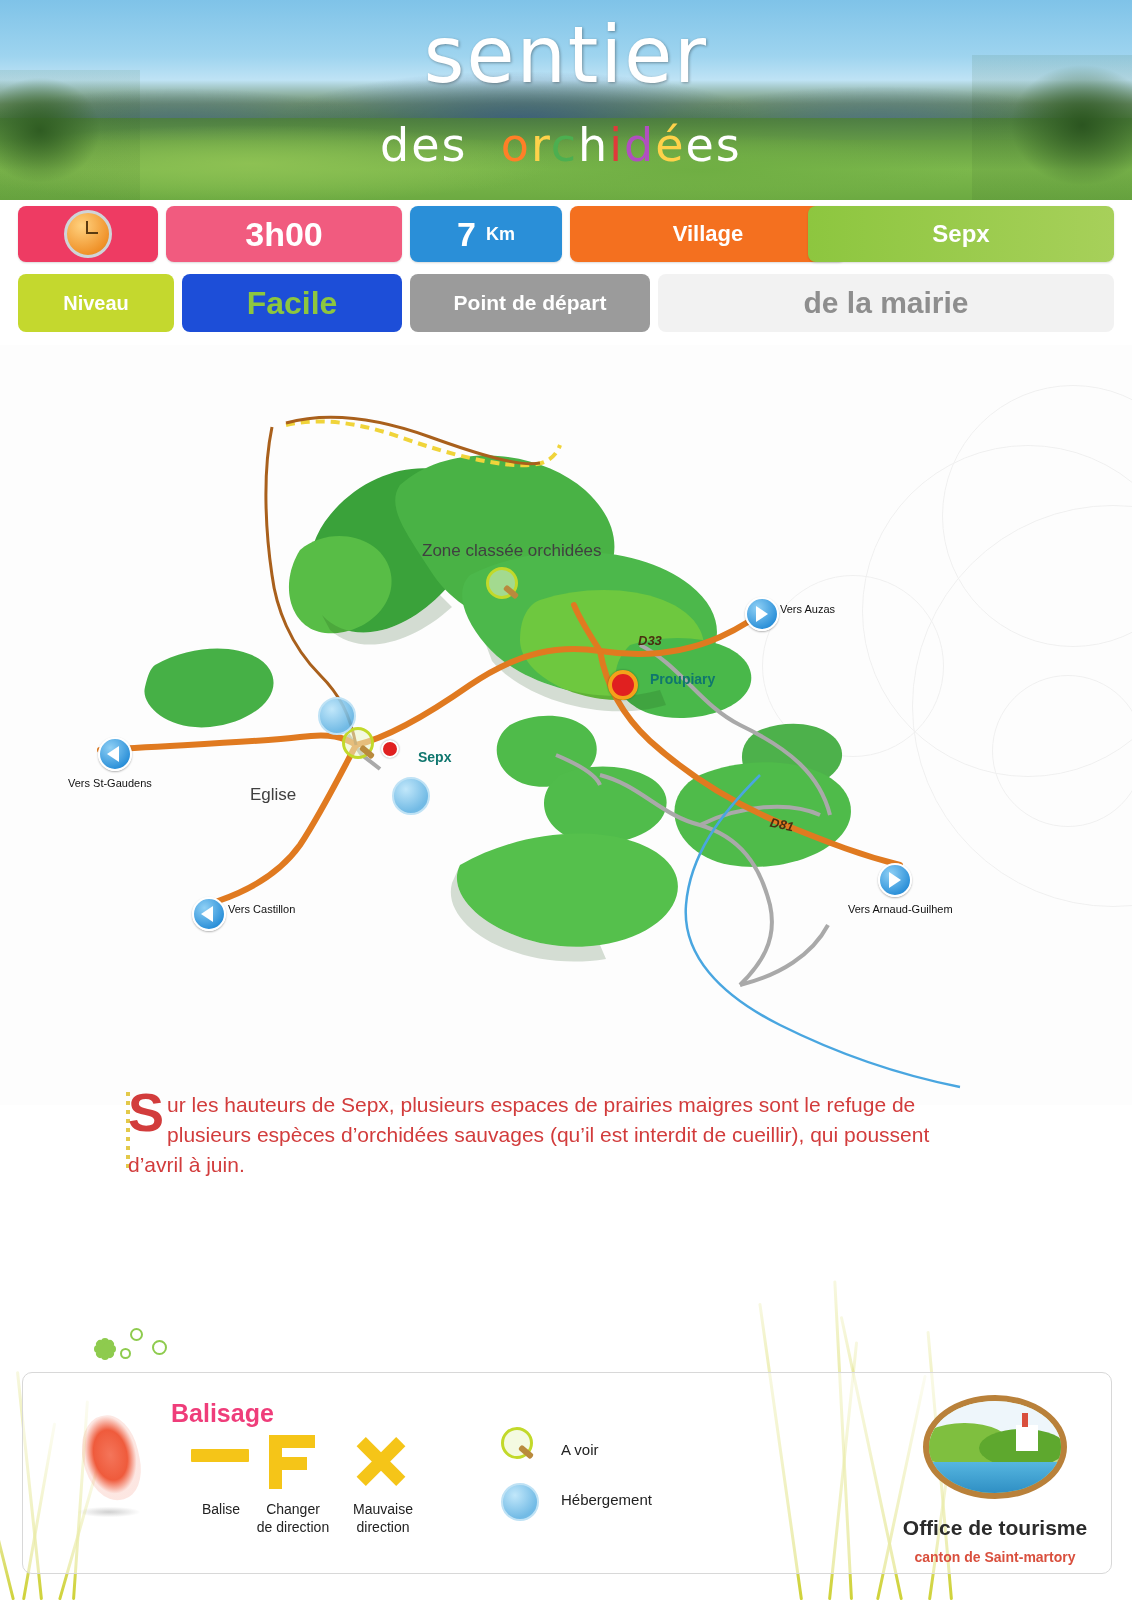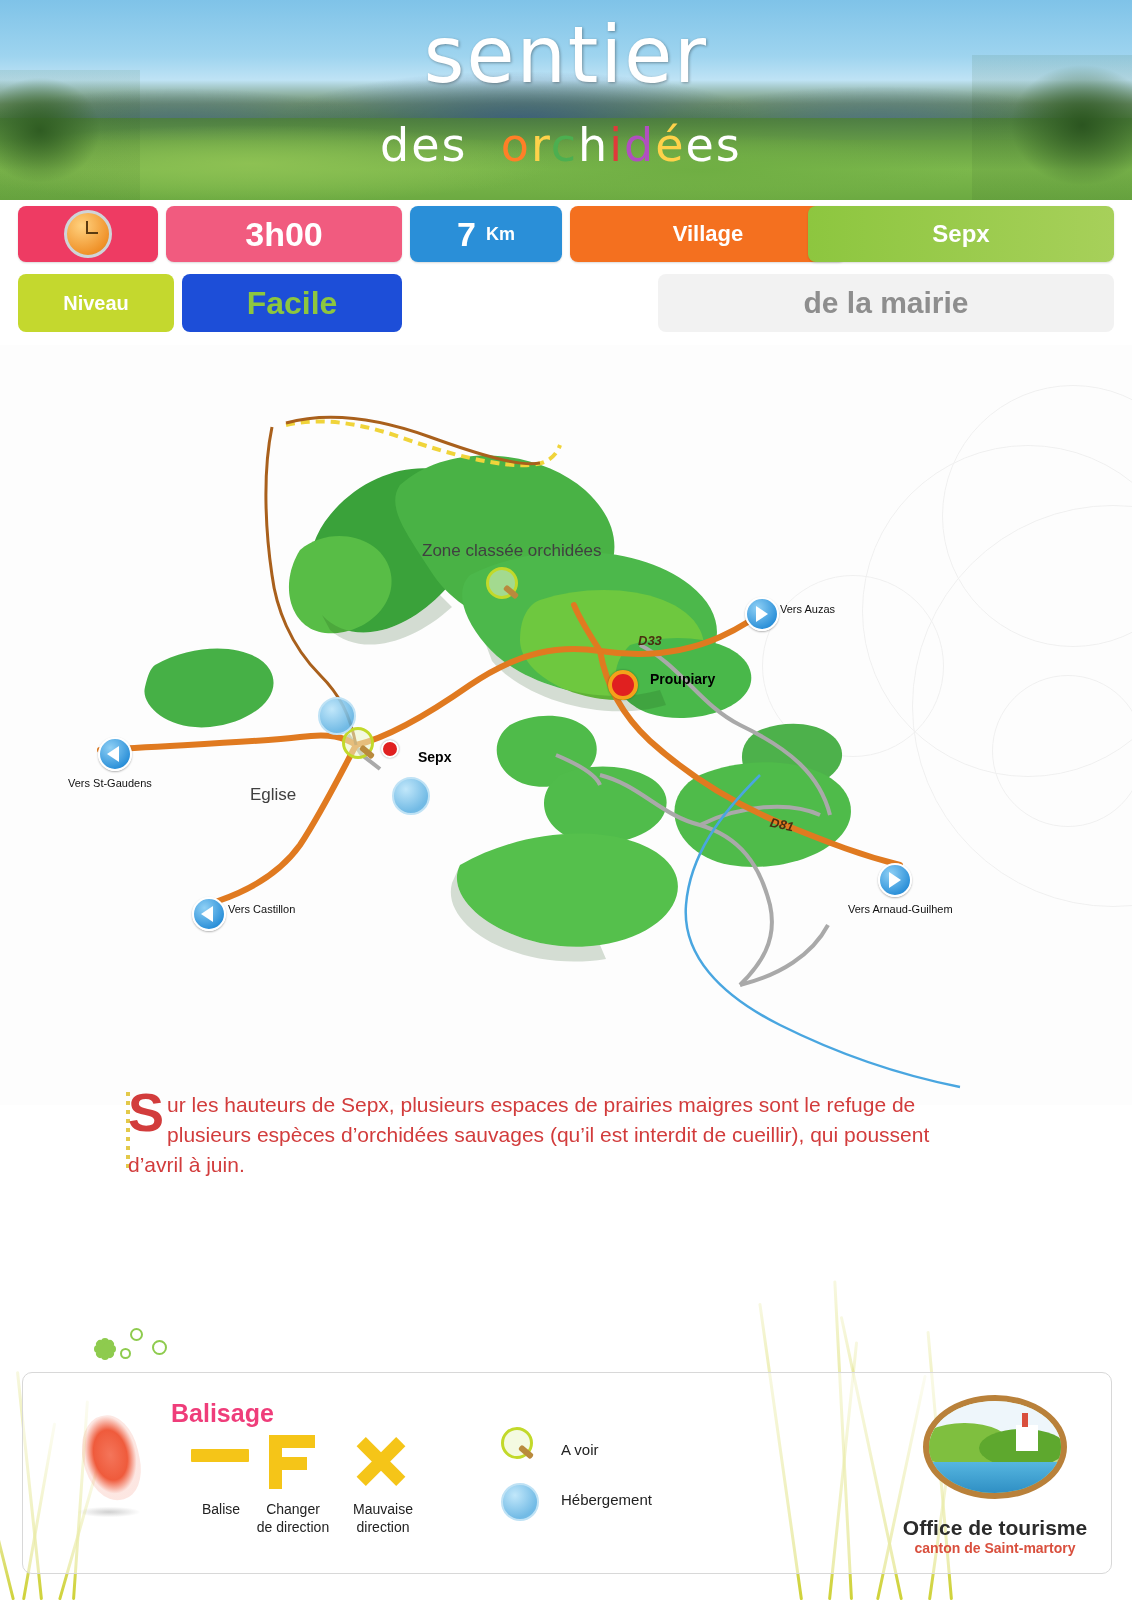--- a/index.html
+++ b/index.html
@@ -150,21 +150,21 @@
     position: absolute; border-radius: 50%; border: 1px solid #e3e3e3;
   }
   .map-svg { position: absolute; left: 0; top: 0; }
 
   .maplabel {
     position: absolute;
     font-size: 13px; color: #111;
     white-space: nowrap;
   }
   .maplabel.small { font-size: 11px; }
-  .maplabel.red { color: #000000; font-weight: bold; font-size: 14px; }
+  .maplabel.red { color: #0f766e; font-weight: bold; font-size: 14px; }
   .maplabel.big { font-size: 17px; color: #404040; }
   .maplabel.road { font-size: 13px; color: #4a2f10; font-weight: bold; font-style: italic; }
 
   .arrow-btn {
     position: absolute;
     width: 30px; height: 30px; border-radius: 50%;
     background: radial-gradient(circle at 35% 30%, #8fd0f5, #2a8fd8 75%, #1b6fae);
     border: 2px solid #ffffff;
     box-shadow: 0 1px 2px rgba(0,0,0,.3);
   }
@@ -311,21 +311,21 @@
   .ot-oval .sky { position: absolute; left: 0; top: 0; width: 100%; height: 42%; background: #eef6fb; }
   .ot-oval .hill { position: absolute; left: -8%; top: 24%; width: 70%; height: 48%; border-radius: 50%; background: #7fbf3f; }
   .ot-oval .hill2 { position: absolute; left: 38%; top: 30%; width: 66%; height: 42%; border-radius: 50%; background: #5ea82e; }
   .ot-oval .water { position: absolute; left: 0; bottom: 0; width: 100%; height: 34%; background: linear-gradient(to bottom,#56b6e0,#2f8fc4); }
   .ot-oval .church { position: absolute; left: 66%; top: 26%; width: 22px; height: 26px; background: #fff; }
   .ot-oval .church:before { content:""; position:absolute; left: 6px; top: -12px; width: 6px; height: 14px; background: #d94f3d; }
   .ot-text {
     position: absolute; left: -66px; top: 108px; width: 276px; text-align: center;
   }
   .ot-text .l1 { font-size: 21px; color: #2b2b2b; font-weight: bold; margin-top: 13px; }
-  .ot-text .l2 { font-size: 14px; color: #d94f3d; font-weight: bold; }
+  .ot-text .l2 { font-size: 14px; color: #d94f3d; font-weight: bold; margin-top: 9px; }
   .flower-cluster {
     position: absolute; left: 90px; top: 1318px; width: 90px; height: 52px;
   }
   .flower-cluster .petal {
     position: absolute; width: 22px; height: 8px; background: #8ecb4e; border-radius: 4px;
     left: 4px; top: 27px; transform-origin: 50% 50%;
   }
   .flower-cluster .dot { position: absolute; border-radius: 50%; border: 2px solid #8ecb4e; }
 </style>
 </head>
@@ -354,20 +354,21 @@
     <span class="num">7</span>
     <span class="unit">Km</span>
   </div>
   <div class="chip chip-village">Village</div>
   <div class="chip chip-name">Sepx</div>
 </div>
 
 <div class="infobar2">
   <div class="chip2 chip-niveau">Niveau</div>
   <div class="chip2 chip-facile">Facile</div>
+  <div class="chip2 chip-depart">Point de départ</div>
   <div class="chip2 chip-mairie">de la mairie</div>
 </div>
 
 <div class="map-area">
 
   <div class="deco-circles">
     <div class="ring" style="left:330px; top:40px; width:260px; height:260px;"></div>
     <div class="ring" style="left:300px; top:160px; width:400px; height:400px;"></div>
     <div class="ring" style="left:250px; top:100px; width:330px; height:330px;"></div>
     <div class="ring" style="left:150px; top:230px; width:180px; height:180px;"></div>

